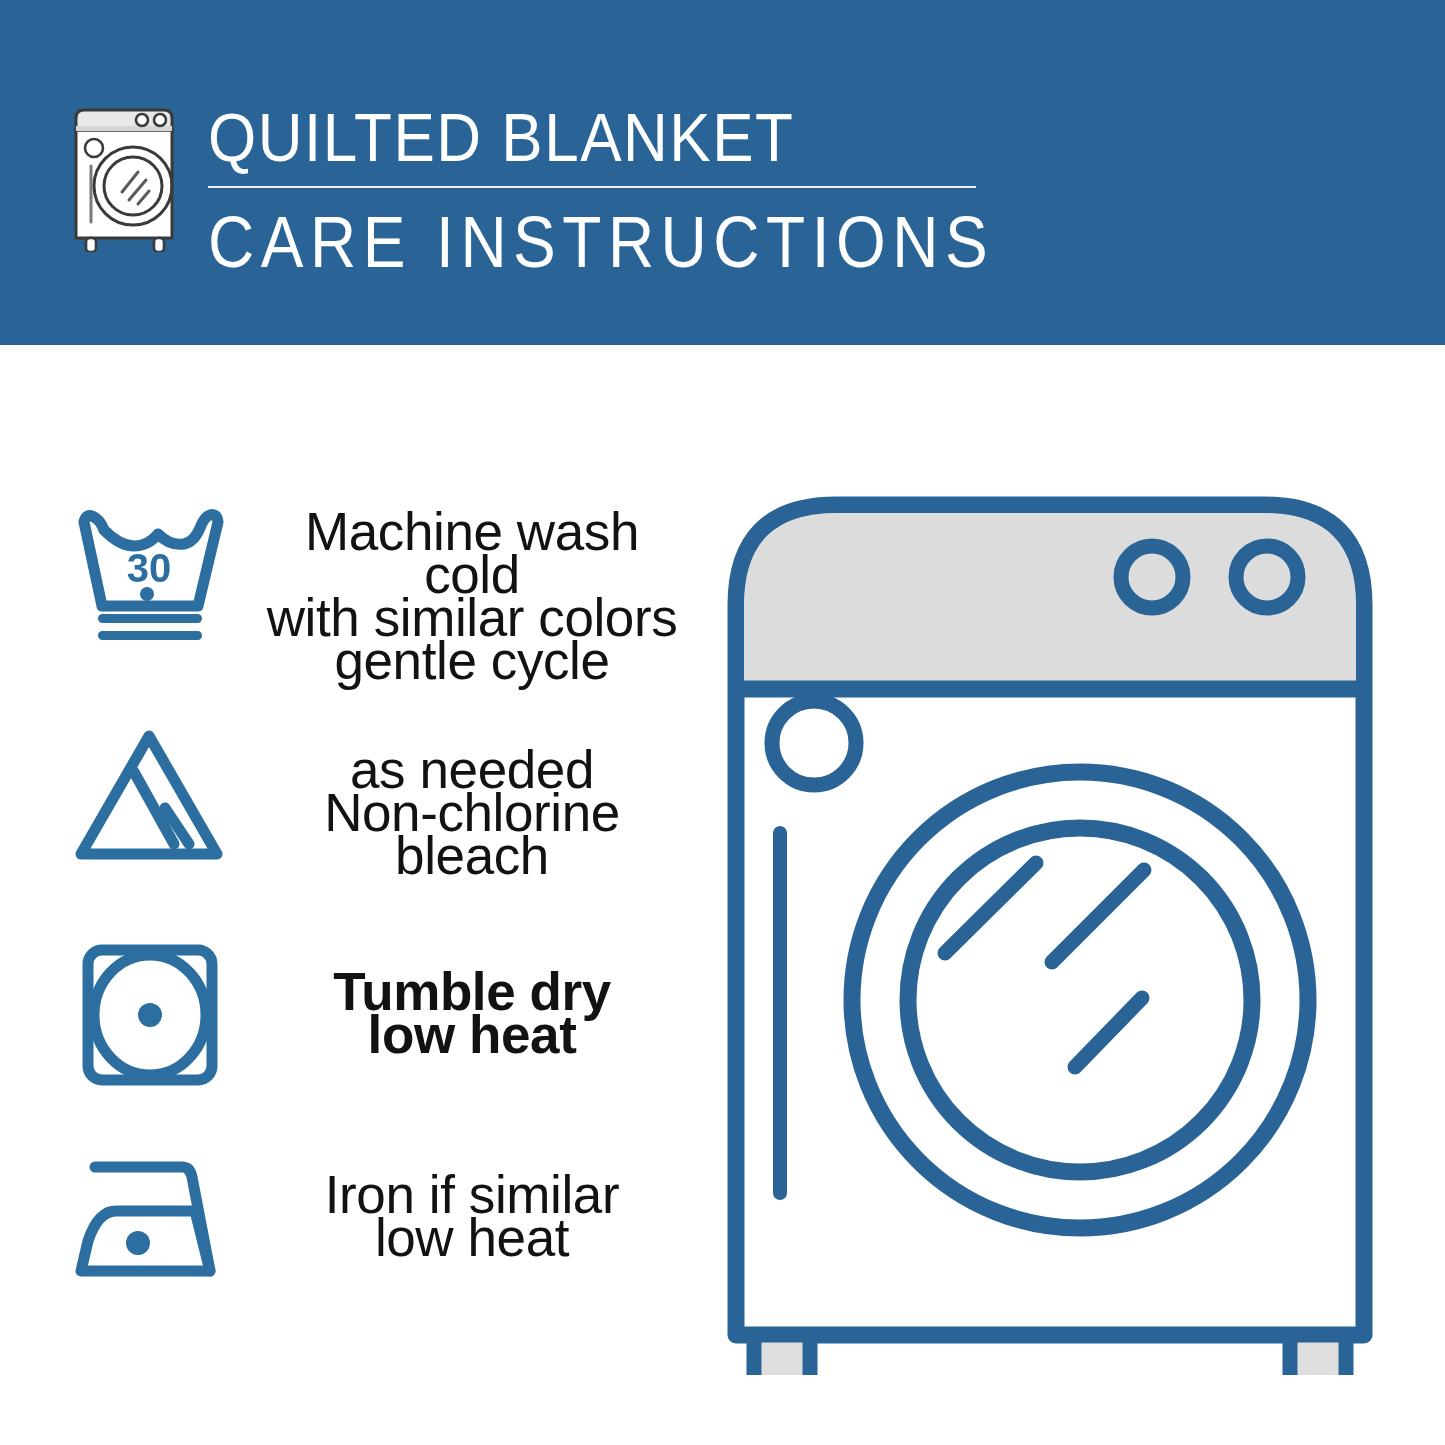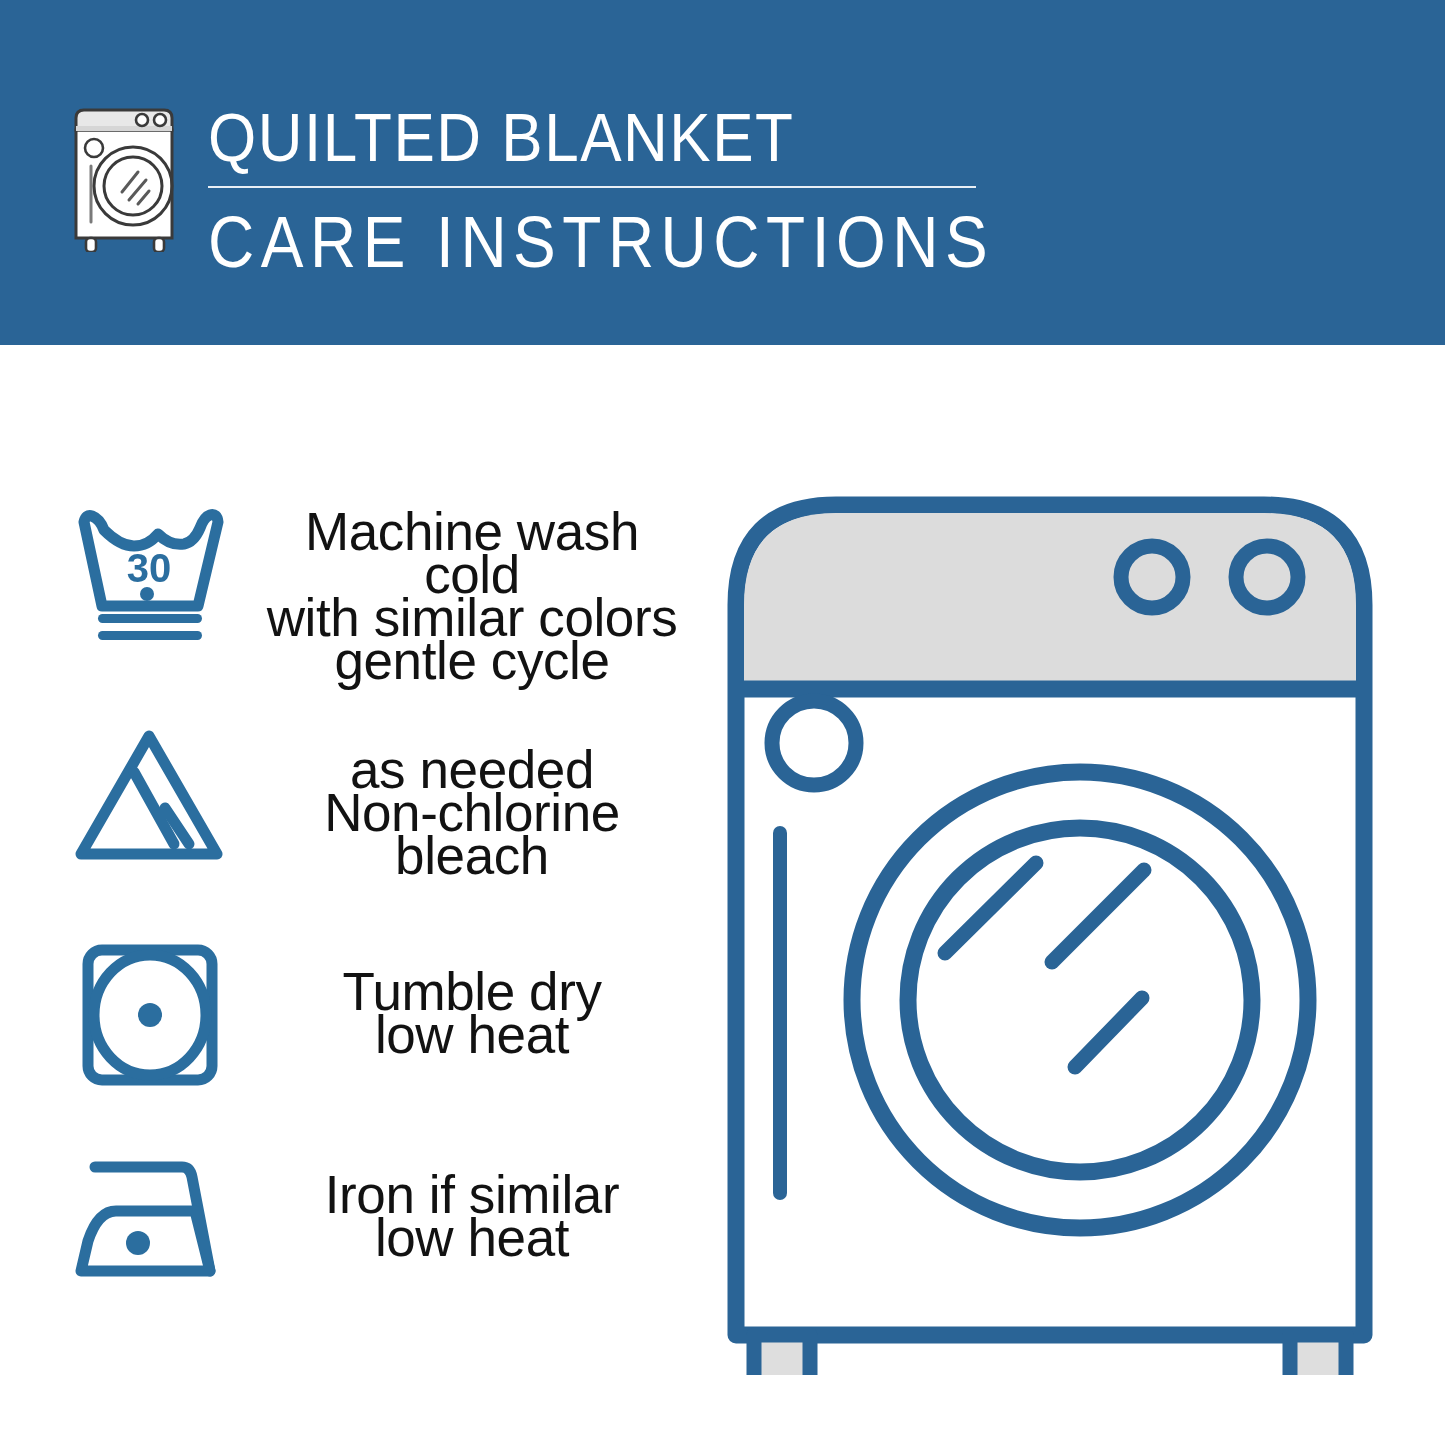--- a/index.html
+++ b/index.html
@@ -100,21 +100,21 @@
   .care-row {
     position: absolute;
     left: 70px;
     display: flex;
     align-items: flex-start;
     width: 620px;
   }
 
   .care-row-0 { top: 155px; }
   .care-row-1 { top: 375px; }
-  .care-row-2 { top: 595px; }
+  .care-row-2 { top: 595px; font-weight: bold; }
   .care-row-3 { top: 800px; }
 
   .care-symbol {
     flex: 0 0 auto;
     width: 160px;
     height: 150px;
     display: flex;
     align-items: center;
     justify-content: flex-start;
   }

